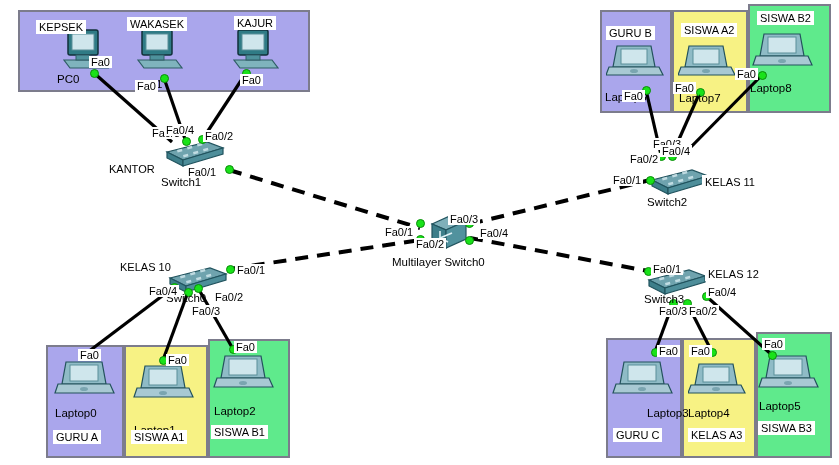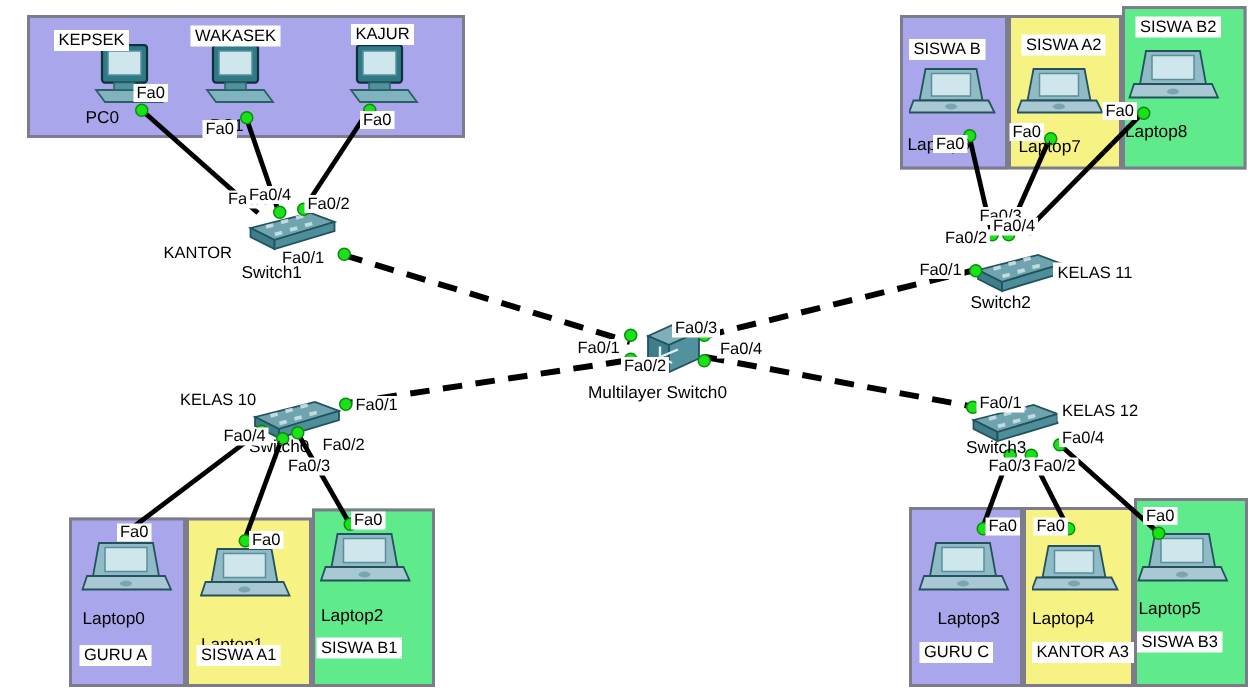--- a/index.html
+++ b/index.html
@@ -319,21 +319,21 @@
   <div class="porttag" style="left:234px;top:341px;">Fa0</div>
 
   <div class="nodename" style="left:55px;top:407px;">Laptop0</div>
   <div class="nodename" style="left:134px;top:424px;text-decoration:underline;">Laptop1</div>
   <div class="nodename" style="left:214px;top:405px;">Laptop2</div>
 
   <div class="lbl" style="left:53px;top:430px;">GURU A</div>
   <div class="lbl" style="left:131px;top:430px;">SISWA A1</div>
   <div class="lbl" style="left:211px;top:425px;">SISWA B1</div>
 
-  <div class="lbl" style="left:606px;top:26px;">SISWA B</div>
+  <div class="lbl" style="left:606px;top:26px;">GURU B</div>
   <div class="lbl" style="left:681px;top:23px;">SISWA A2</div>
   <div class="lbl" style="left:757px;top:11px;">SISWA B2</div>
 
   <div class="nodename" style="left:605px;top:91px;">Laptop6</div>
   <div class="nodename" style="left:679px;top:92px;">Laptop7</div>
   <div class="nodename" style="left:750px;top:82px;">Laptop8</div>
 
   <div class="porttag" style="left:622px;top:90px;">Fa0</div>
   <div class="porttag" style="left:673px;top:82px;">Fa0</div>
   <div class="porttag" style="left:735px;top:68px;">Fa0</div>
@@ -350,26 +350,26 @@
   <div class="lbl" style="left:705px;top:267px;">KELAS 12</div>
   <div class="nodename" style="left:644px;top:293px;">Switch3</div>
   <div class="porttag" style="left:657px;top:305px;">Fa0/3</div>
   <div class="porttag" style="left:687px;top:305px;">Fa0/2</div>
   <div class="porttag" style="left:706px;top:286px;">Fa0/4</div>
 
   <div class="porttag" style="left:657px;top:345px;">Fa0</div>
   <div class="porttag" style="left:689px;top:345px;">Fa0</div>
   <div class="porttag" style="left:762px;top:338px;">Fa0</div>
 
-  <div class="nodename" style="left:625px;top:407px;">Laptop3</div>
+  <div class="nodename" style="left:647px;top:407px;">Laptop3</div>
   <div class="nodename" style="left:688px;top:407px;">Laptop4</div>
   <div class="nodename" style="left:759px;top:400px;">Laptop5</div>
 
   <div class="lbl" style="left:613px;top:428px;">GURU C</div>
-  <div class="lbl" style="left:688px;top:428px;">KANTOR A3</div>
+  <div class="lbl" style="left:688px;top:428px;">KELAS A3</div>
   <div class="lbl" style="left:758px;top:421px;">SISWA B3</div>
 
   <div class="porttag" style="left:383px;top:226px;">Fa0/1</div>
   <div class="porttag" style="left:414px;top:238px;">Fa0/2</div>
   <div class="porttag" style="left:448px;top:213px;">Fa0/3</div>
   <div class="porttag" style="left:478px;top:227px;">Fa0/4</div>
   <div class="nodename" style="left:392px;top:256px;">Multilayer Switch0</div>
 
 
 </div>

